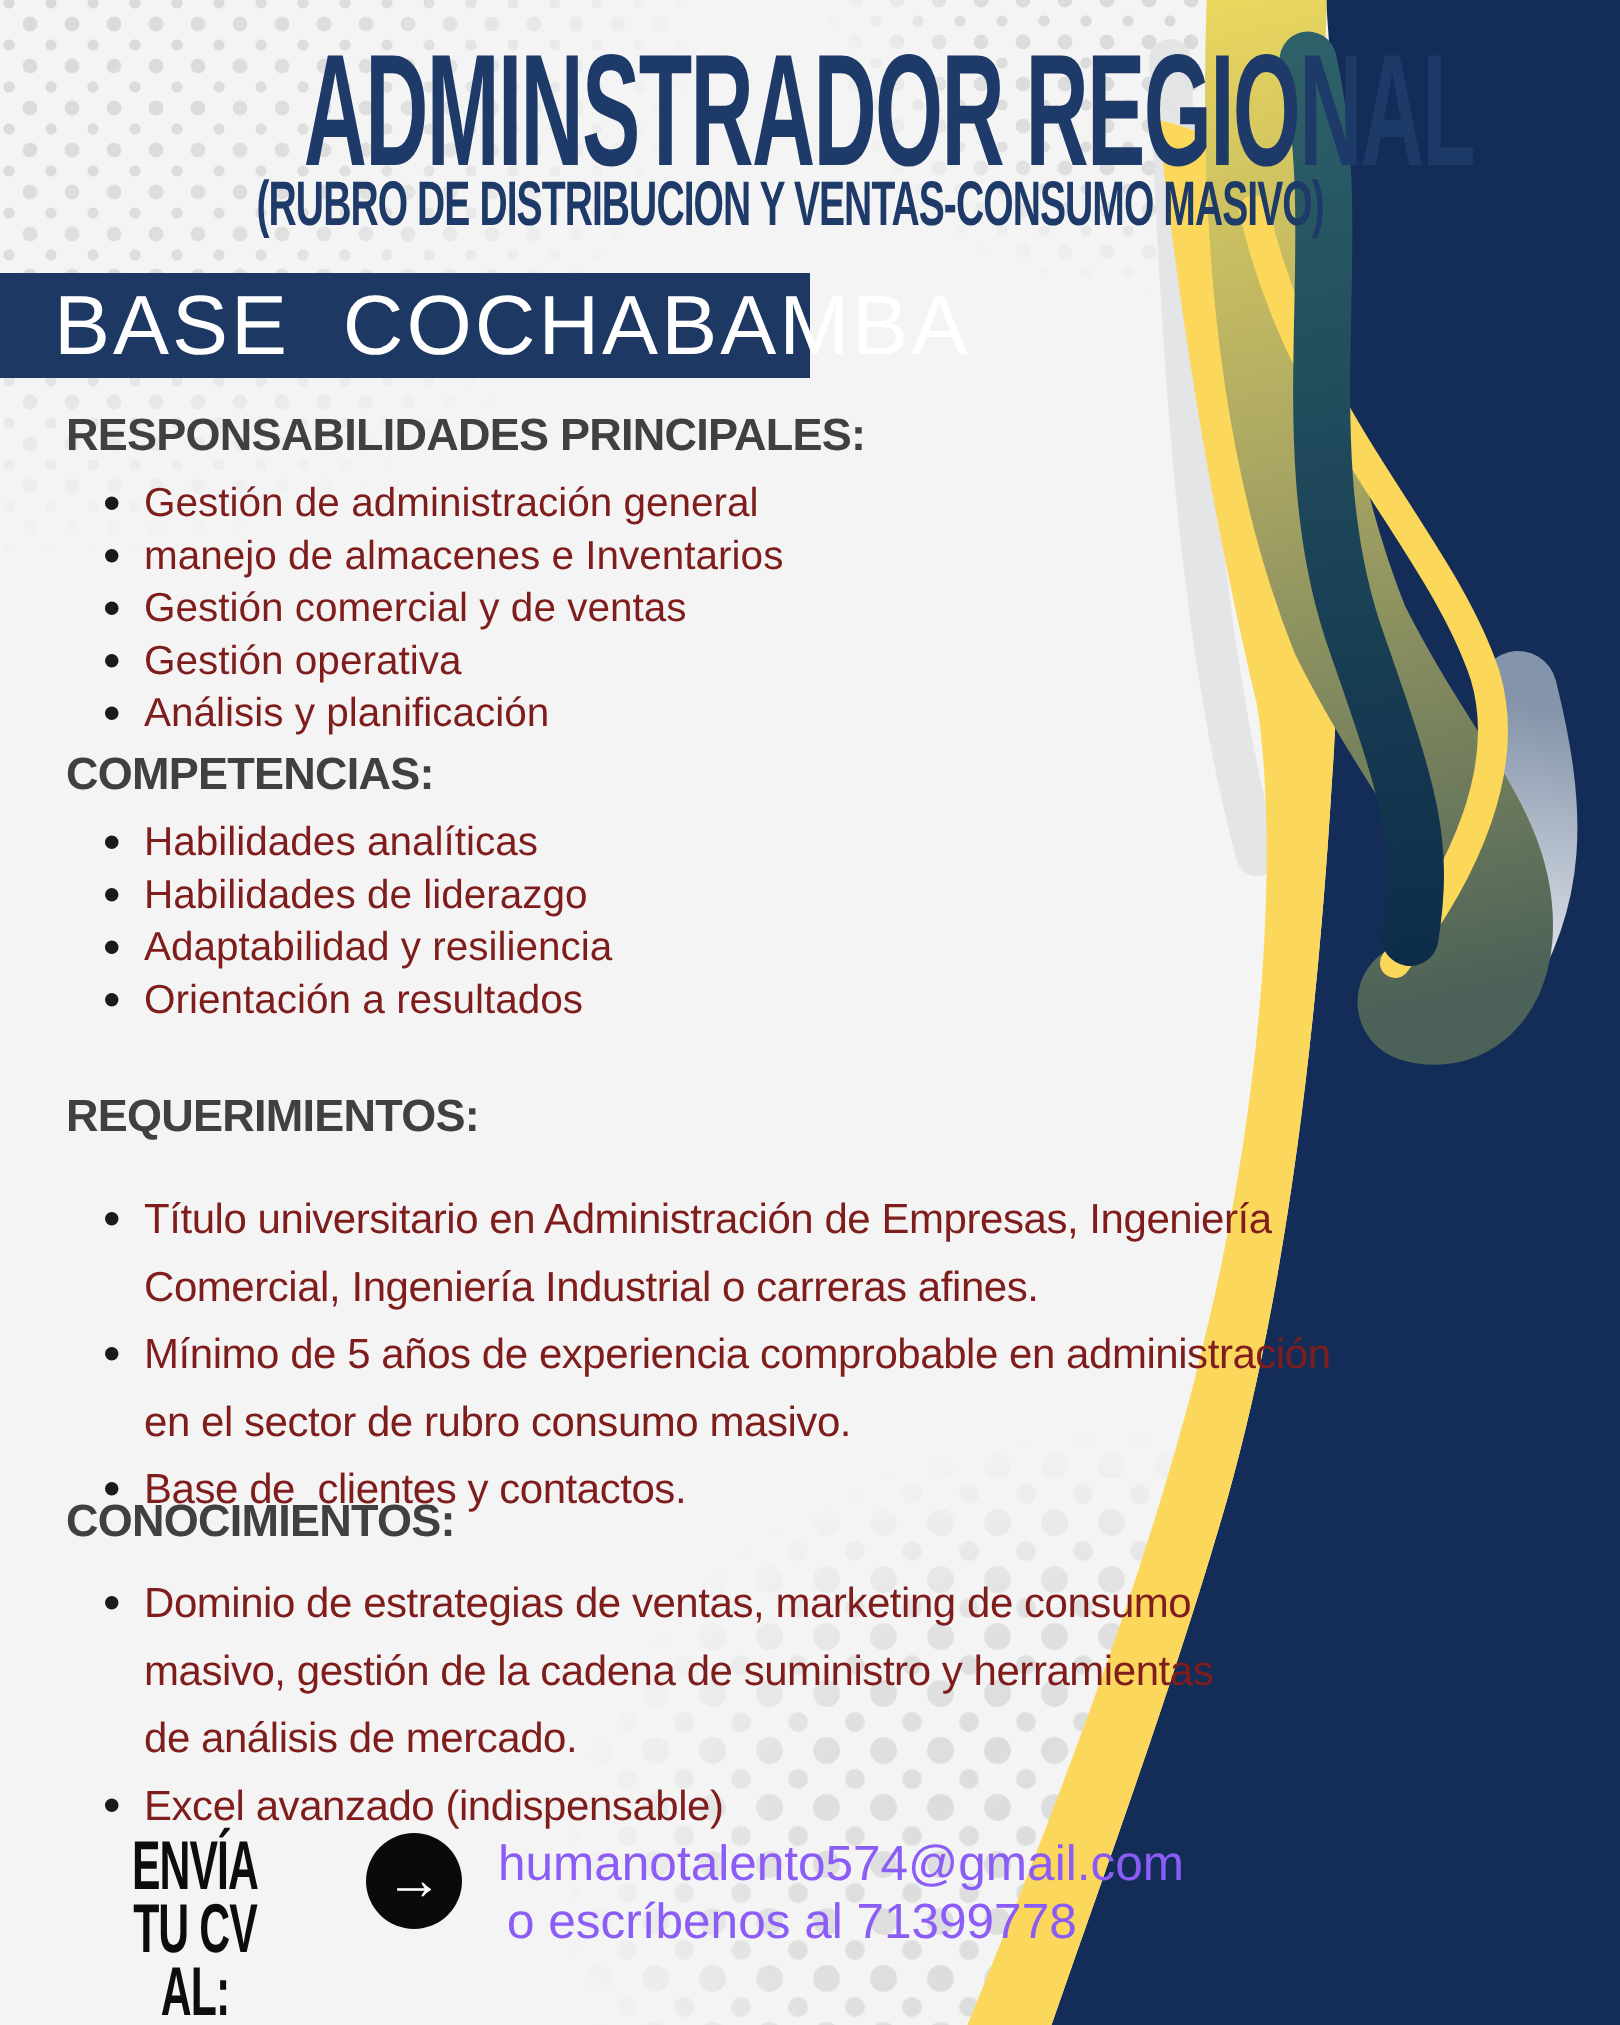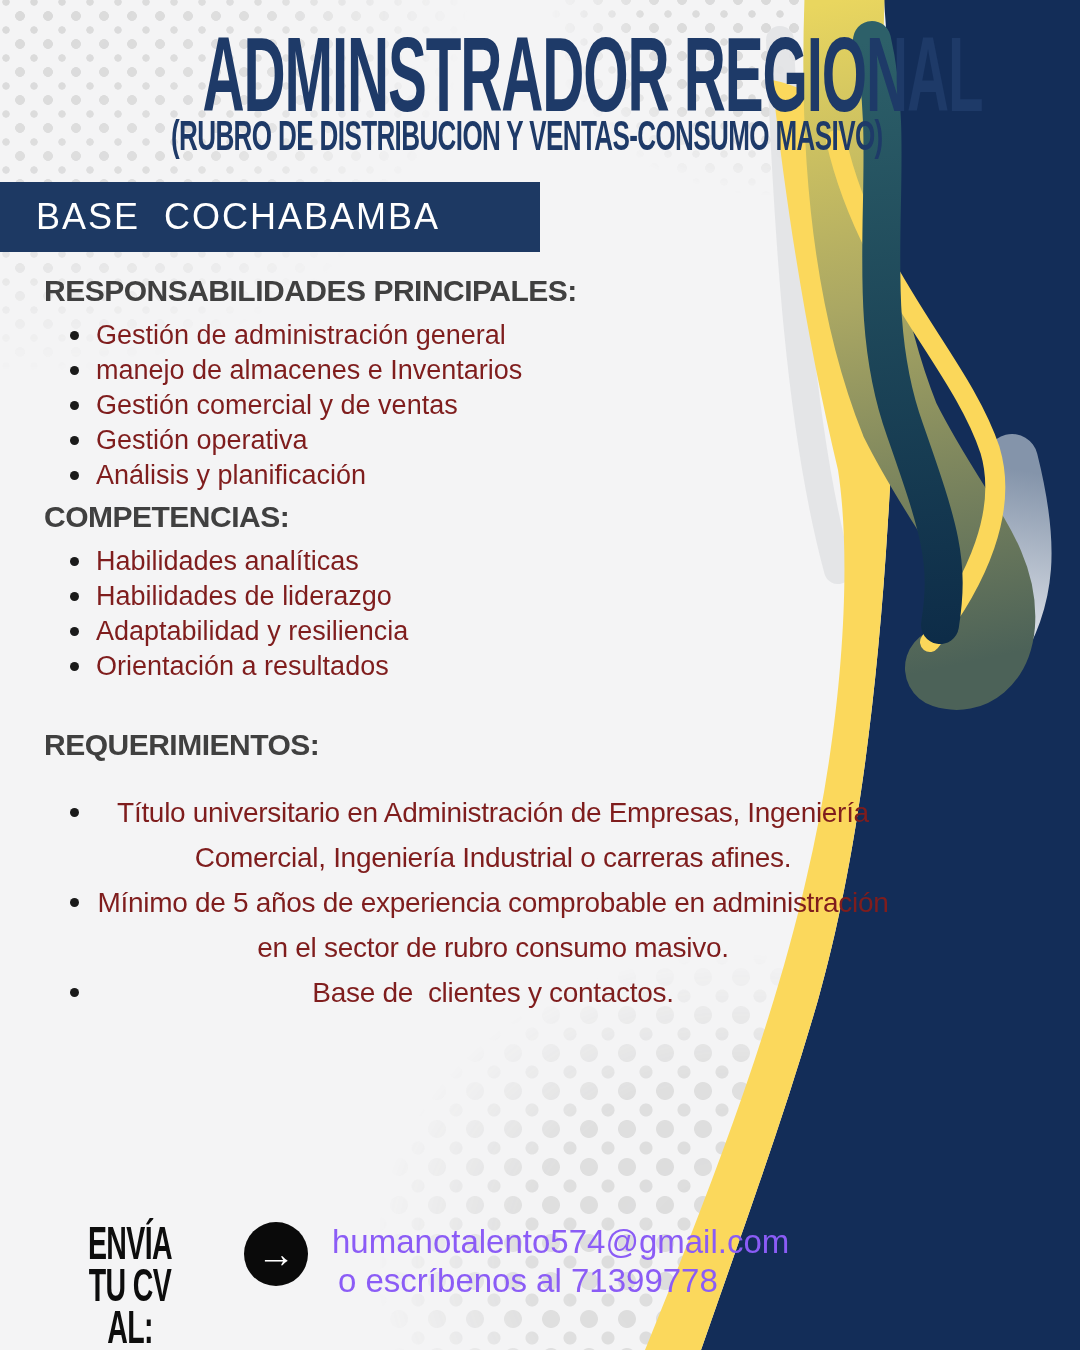--- a/index.html
+++ b/index.html
@@ -46,40 +46,40 @@
     font-size:106px;font-weight:bold;color:#1e3a68;letter-spacing:-2px;
     transform:scaleX(.55);transform-origin:450px 50%;white-space:nowrap;
   }
   .subtitle{
     position:absolute;top:112px;left:0;width:900px;text-align:center;
     font-size:42px;font-weight:bold;color:#1e3a68;letter-spacing:-1px;
     transform:scaleX(.62);transform-origin:450px 50%;white-space:nowrap;
   }
   .banner{
     position:absolute;top:182px;left:0;width:540px;height:70px;
-    background:#1d3963;color:#ffffff;font-size:36px;letter-spacing:2px;
+    background:#1d3963;color:#ffffff;font-size:56px;letter-spacing:2px;
     line-height:70px;padding-left:36px;box-sizing:border-box;white-space:pre;
   }
   .section{position:absolute;left:44px;}
   .sec1{top:274px;} .sec2{top:500px;} .sec3{top:728px;} .sec4{top:998px;}
   .section h2{
     margin:0;font-size:30px;font-weight:bold;color:#404040;letter-spacing:-0.5px;
   }
   .section ul{list-style:none;margin:0;padding:0 0 0 26px;}
   .section li{
     position:relative;padding-left:26px;color:#7f1d1d;white-space:pre-wrap;
   }
   .section li::before{
     content:"";position:absolute;left:0;width:9px;height:9px;border-radius:50%;
     background:#1a1a1a;
   }
   .sec1 ul,.sec2 ul{margin-top:10px;}
   .sec1 li,.sec2 li{font-size:27px;line-height:35px;}
   .sec1 li::before,.sec2 li::before{top:13px;}
-  .sec3 ul{margin-top:28px;width:820px;text-align:center;}
+  .sec3 ul{margin-top:28px;width:820px;}
   .sec4 ul{margin-top:14px;width:770px;}
   .sec3 li,.sec4 li{font-size:28px;line-height:45px;letter-spacing:-0.3px;}
   .sec3 li::before,.sec4 li::before{top:18px;}
   
   .contact{
     position:absolute;left:40px;top:1222px;display:flex;align-items:flex-start;gap:24px;
   }
   .cv-label{
     width:180px;text-align:center;color:#0d0d0d;font-weight:bold;
     font-size:46px;line-height:42px;letter-spacing:-1px;
@@ -163,20 +163,27 @@
 
     <div class="section sec3">
       <h2>REQUERIMIENTOS:</h2>
       <ul>
         <li>Título universitario en Administración de Empresas, Ingeniería Comercial, Ingeniería Industrial o carreras afines.</li>
         <li>Mínimo de 5 años de experiencia comprobable en administración en el sector de rubro consumo masivo.</li>
         <li>Base de  clientes y contactos.</li>
       </ul>
     </div>
 
+    <div class="section sec4">
+      <h2>CONOCIMIENTOS:</h2>
+      <ul>
+        <li>Dominio de estrategias de ventas, marketing de consumo masivo, gestión de la cadena de suministro y herramientas de análisis de mercado.</li>
+        <li>Excel avanzado (indispensable)</li>
+      </ul>
+    </div>
 
     <div class="contact">
       <div class="cv-label">
         <div>ENVÍA TU CV</div>
         <div>AL:</div>
       </div>
       <div class="arrow-circle">
         <span>→</span>
       </div>
       <div class="contact-text">

